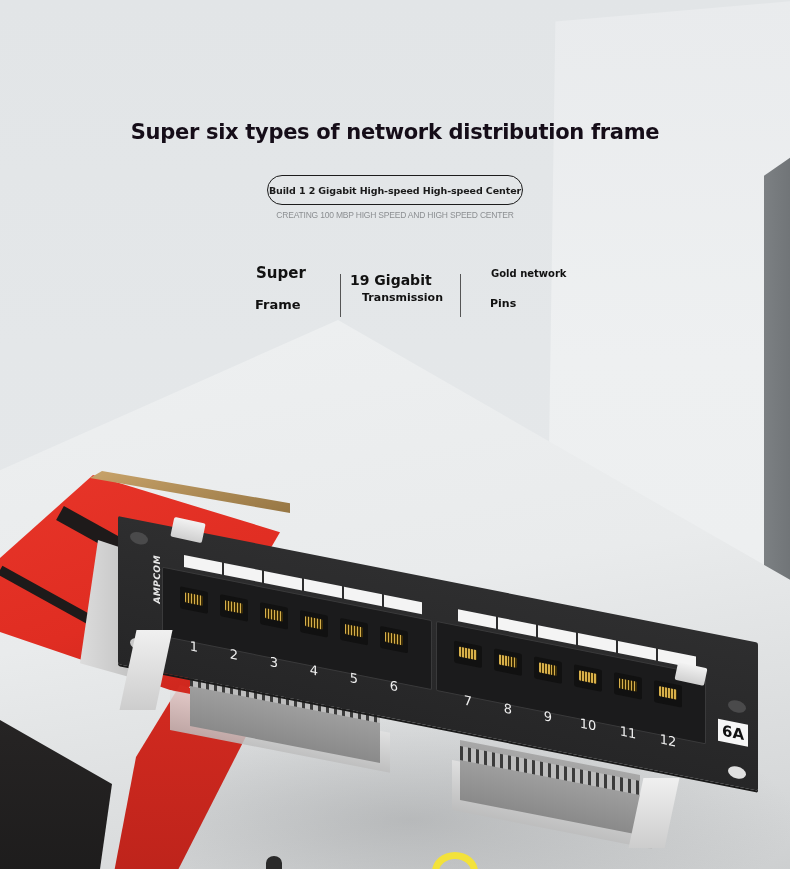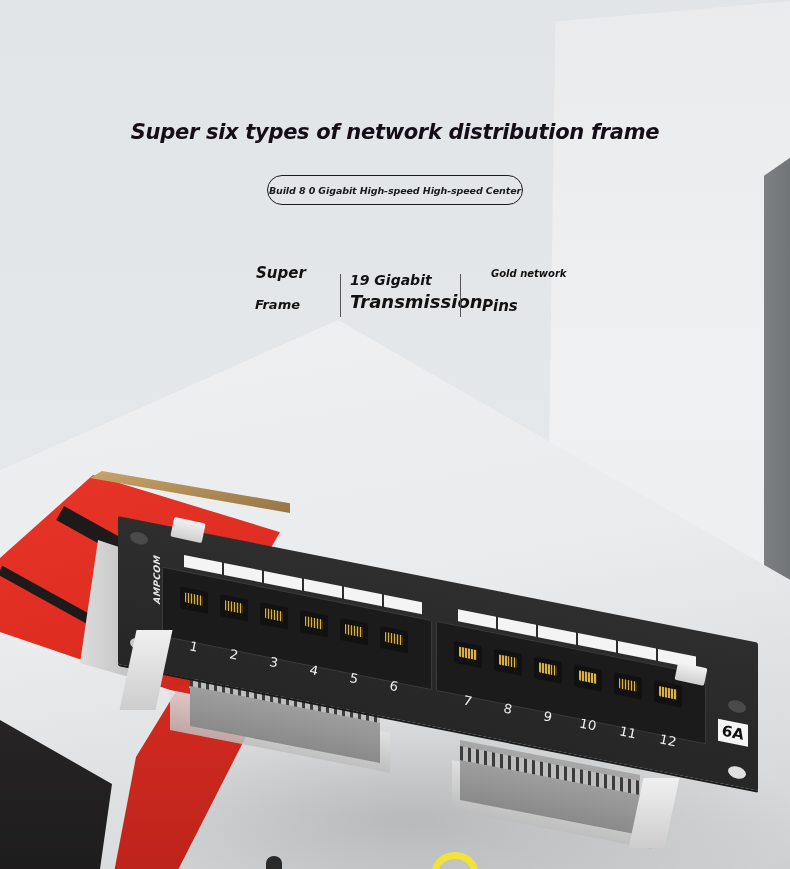--- a/index.html
+++ b/index.html
@@ -11,21 +11,20 @@
       height: 869px;
       overflow: hidden;
       position: relative;
       font-family: "DejaVu Sans", "Liberation Sans", sans-serif;
       background: #e3e6e8;
     }
     .scene {
       position: absolute;
       inset: 0;
       overflow: hidden;
-      font-style: italic;
     }
     
     .bg-wall {
       position: absolute;
       inset: 0;
       background: linear-gradient(180deg, #e2e5e7 0%, #e4e7e9 40%, #e6e8ea 100%);
     }
     .bg-right-panel {
       position: absolute;
       left: 545px; top: 0;
@@ -100,23 +99,23 @@
     }
     .feat {
       position: absolute;
       font-family: "DejaVu Sans", sans-serif;
       font-weight: bold;
       color: #111;
     }
     .f1a { left: 16px; top: 4px;  font-size: 15px; }
     .f1b { left: 15px; top: 37px; font-size: 13px; }
     .f2a { left: 110px; top: 12px; font-size: 14px; }
-    .f2b { left: 110px; top: 31px; font-size: 18px; }
+    .f2b { left: 122px; top: 31px; font-size: 11px; }
     .f3a { left: 251px; top: 8px;  font-size: 10px; }
-    .f3b { left: 242px; top: 37px; font-size: 15px; }
+    .f3b { left: 250px; top: 37px; font-size: 11px; }
     .divider {
       position: absolute;
       width: 1px;
       background: #555;
       top: 14px; height: 43px;
     }
     .d1 { left: 100px; }
     .d2 { left: 220px; }
 
     
@@ -320,21 +319,22 @@
 <body>
 
 <div class="scene">
   <div class="bg-wall"></div>
   <div class="bg-right-panel"></div>
   <div class="bg-dark-edge"></div>
   <div class="bg-floor"></div>
   <div class="bg-floor-shadow"></div>
 
   <h1 class="headline" style="margin:0;">Super six types of network distribution frame</h1>
-  <div class="pill">Build 8 0 Gigabit High-speed High-speed Center</div>
+  <div class="pill">Build 1 2 Gigabit High-speed High-speed Center</div>
+  <div class="subcaption">CREATING 100 MBP HIGH SPEED AND HIGH SPEED CENTER</div>
 
   <div class="features">
     <span class="feat f1a">Super</span>
     <span class="feat f1b">Frame</span>
     <div class="divider d1"></div>
     <span class="feat f2a">19 Gigabit</span>
     <span class="feat f2b">Transmission</span>
     <div class="divider d2"></div>
     <span class="feat f3a">Gold network</span>
     <span class="feat f3b">Pins</span>

